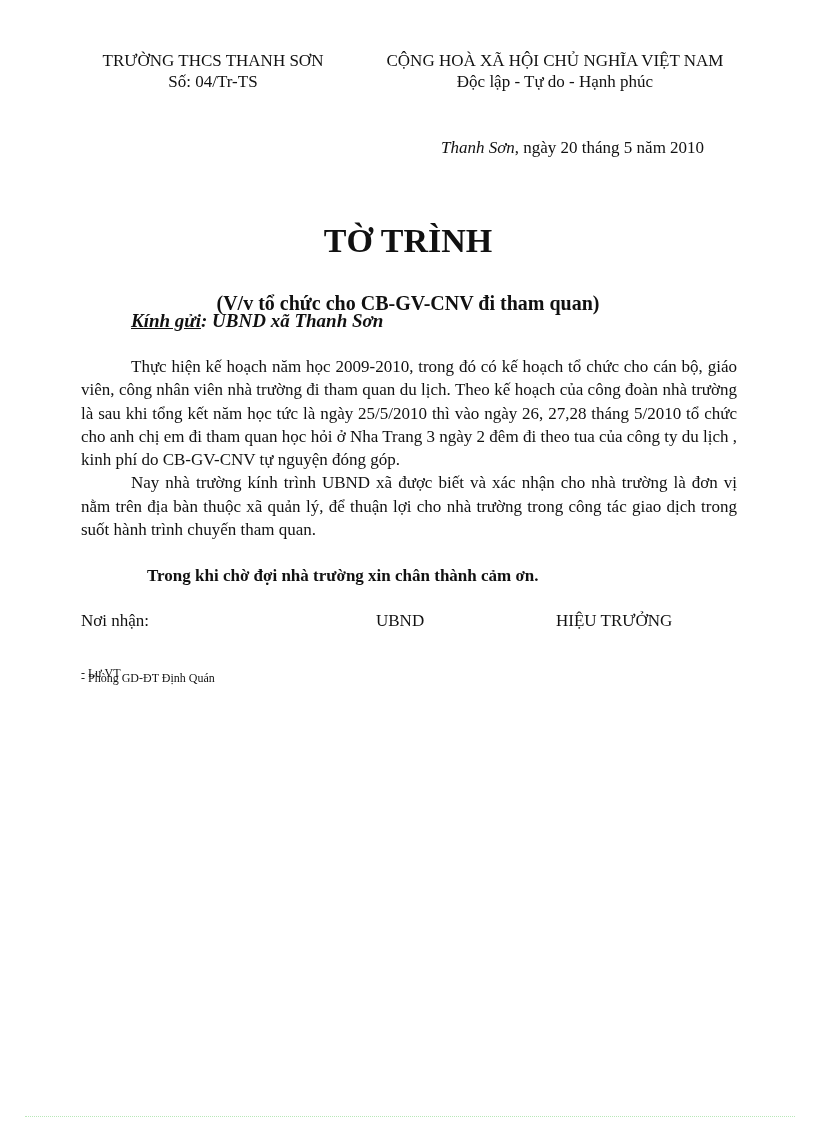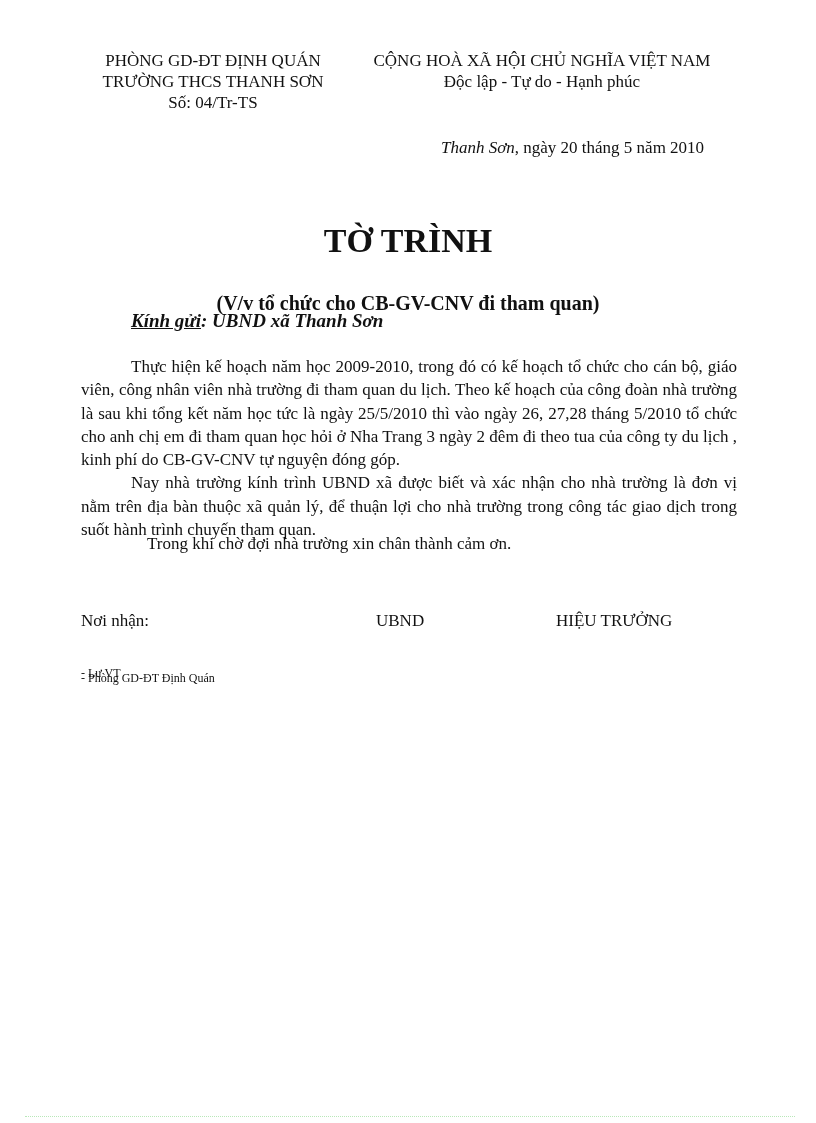--- a/index.html
+++ b/index.html
@@ -1,45 +1,44 @@
 <!DOCTYPE html>
 <html><head>
 <meta charset="utf-8">
 <style>
   html, body { margin: 0; padding: 0; background: #ffffff; }
   body { width: 816px; height: 1123px; position: relative; overflow: hidden;
          font-family: "Liberation Serif", "DejaVu Serif", serif; color: #111; }
   .abs { position: absolute; white-space: nowrap; }
   .hdr { font-size: 17px; line-height: 21px; text-align: center; }
   .left-hdr { left: 78px; top: 50px; width: 270px; }
-  .right-hdr { left: 342px; top: 50px; width: 400px; }
+  .right-hdr { left: 355px; top: 50px; width: 400px; }
   .date { left: 441px; top: 138px; font-size: 17px; }
   .date i { font-style: italic; }
   .title { left: 0; width: 816px; top: 222px; text-align: center;
            font-size: 34px; font-weight: bold; line-height: 38px; }
   .subtitle { left: 0; width: 816px; top: 260px; text-align: center;
            font-size: 20px; font-weight: bold; margin-top: 32px; }
   .kinhgui { left: 131px; top: 310px; font-size: 19px; font-weight: bold; font-style: italic; }
   .kinhgui .u { text-decoration: underline; margin-top: 28px; }
   .body-text { position: absolute; left: 81px; top: 355px; width: 656px;
            font-size: 17px; line-height: 23.3px; text-align: justify; }
   .body-text p { margin: 0; text-indent: 50px; }
-  .thanks { left: 147px; top: 534px; font-size: 17px; font-weight: normal; }
+  .thanks { left: 147px; top: 566px; font-size: 17px; font-weight: bold; }
   .noinhan { left: 81px; top: 611px; font-size: 17px; }
   .ubnd { left: 376px; top: 611px; font-size: 17px; }
   .hieutruong { left: 556px; top: 611px; font-size: 17px; }
   .recip { left: 81px; font-size: 12px; }
   .footer-line { position: absolute; left: 25px; top: 1116px; width: 770px;
            border-top: 1px dotted #b8e8b8; }
 </style>
 </head>
 <body>
 
 <div class="abs hdr left-hdr">
-  <div>PHÒNG GD-ĐT ĐỊNH QUÁN</div>
   <div>TRƯỜNG THCS THANH SƠN</div>
   <div>Số: 04/Tr-TS</div>
 </div>
 
 <div class="abs hdr right-hdr">
   <div>CỘNG HOÀ XÃ HỘI CHỦ NGHĨA VIỆT NAM</div>
   <div>Độc lập  - Tự do - Hạnh phúc</div>
 </div>
 
 <div class="abs date">

